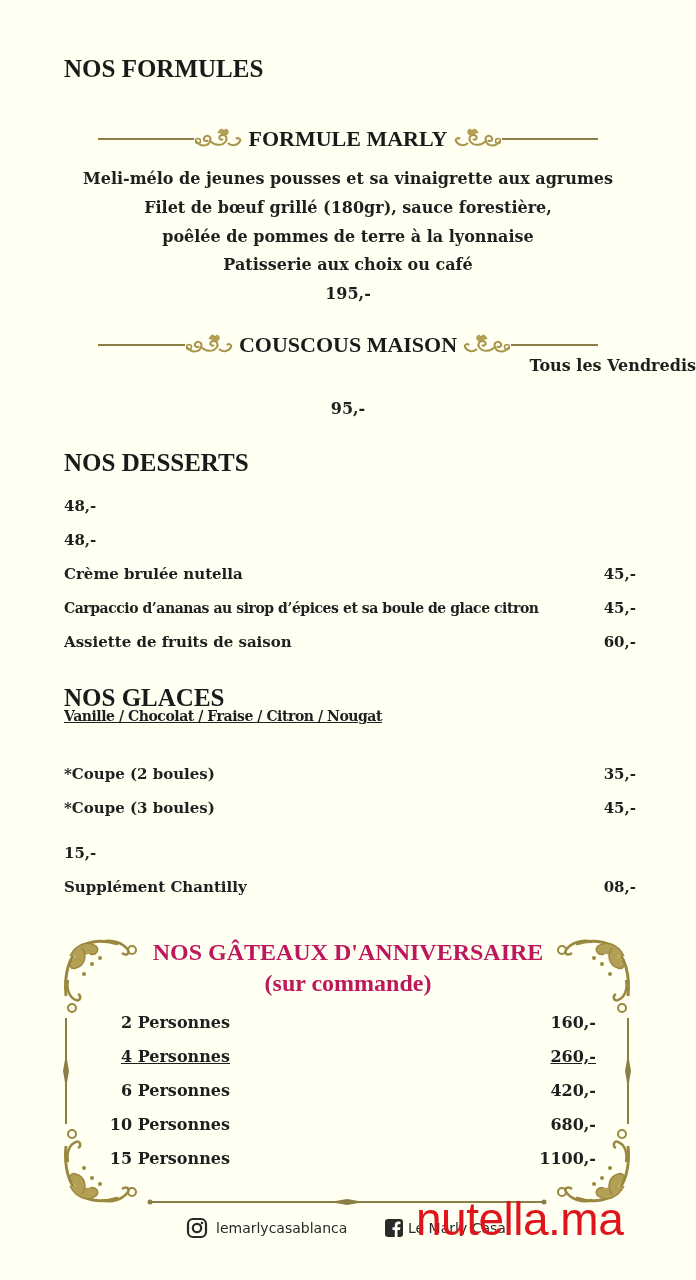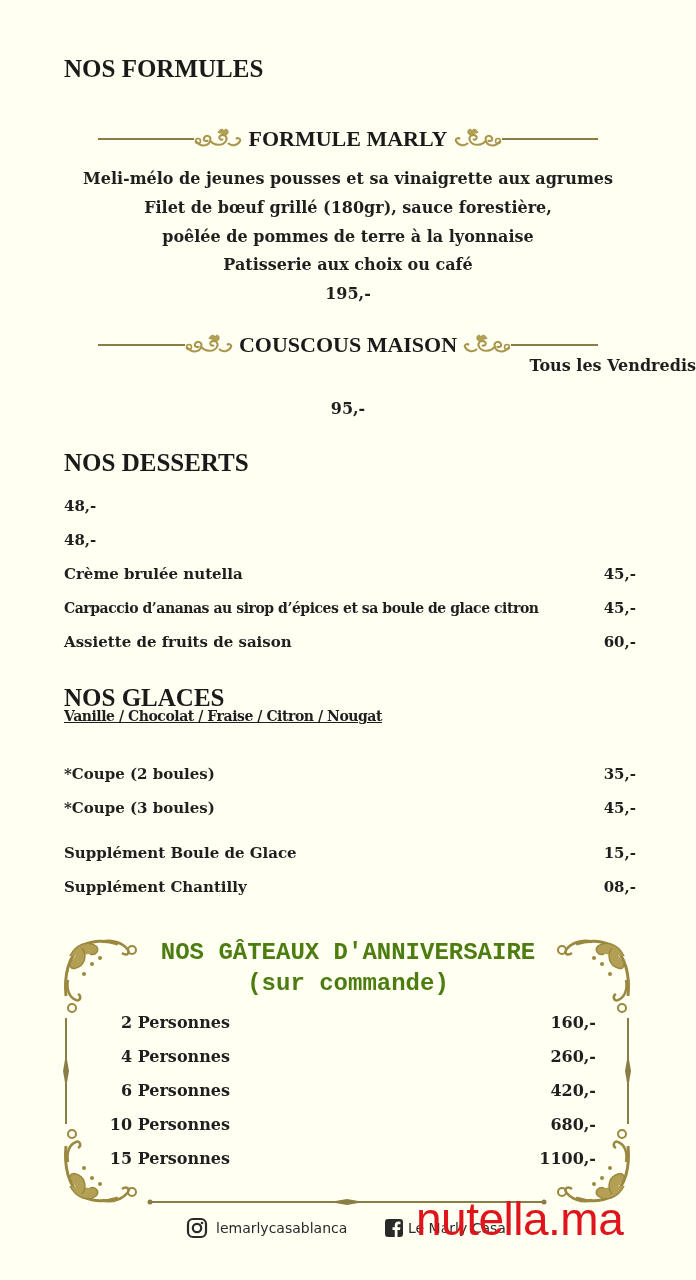--- a/index.html
+++ b/index.html
@@ -35,21 +35,21 @@
     position: absolute; left: 64px; width: 572px;
     display: flex; justify-content: space-between; align-items: baseline;
     font-family: "DejaVu Serif", serif; font-weight: bold; font-size: 15px;
     color: #1f1f1f;
   }
   .row.cond .label { font-size: 14px; letter-spacing: -0.45px; }
   .row .price { white-space: nowrap; }
   .cake-frame { position: absolute; left: 60px; top: 934px; width: 574px; height: 274px; }
   .cake-title {
     position: absolute; left: 0; width: 696px; text-align: center;
-    font-family: Liberation Mono, monospace; font-weight: bold; font-size: 24px; color: #4d7c0f;
+    font-family: Liberation Serif, serif; font-weight: bold; font-size: 24px; color: #be185d;
   }
   .cake-row {
     position: absolute; left: 100px; width: 496px;
     display: flex; justify-content: space-between;
     font-family: "DejaVu Serif", serif; font-weight: bold; font-size: 16px; color: #1f1f1f;
   }
   .cake-row .label { width: 130px; text-align: right; }
   .social {
     position: absolute; top: 1216px; height: 24px; display: flex; align-items: center;
     font-family: "DejaVu Sans", sans-serif; font-size: 14px; color: #2a2a2a;
@@ -150,21 +150,20 @@
 </div>
 <div class="row" style="top:765px;justify-content:space-between;">
   <span class="label">*Coupe (2 boules)</span>
   <span class="price">35,-</span>
 </div>
 <div class="row" style="top:799px;">
   <span class="label">*Coupe (3 boules)</span>
   <span class="price">45,-</span>
 </div>
 <div class="row" style="top:844px;">
-  <span class="label">Supplément Boule de Glace</span>
   <span class="price">15,-</span>
 </div>
 <div class="row" style="top:878px;">
   <span class="label">Supplément Chantilly</span>
   <span class="price">08,-</span>
 </div>
 
 <svg class="cake-frame" viewBox="0 0 574 274">
   <g>
       <use href="#corner-orn" transform="translate(2,2)"></use>
@@ -188,21 +187,21 @@
   <circle cx="484" cy="268" r="2.5" fill="#8a7d45"></circle>
 </svg>
 
 <div class="cake-title" style="top:939px;">NOS GÂTEAUX D'ANNIVERSAIRE</div>
 <div class="cake-title" style="top:970px;">(sur commande)</div>
 
 <div class="cake-row" style="top:1013px;">
   <span class="label">2 Personnes</span>
   <span class="price">160,-</span>
 </div>
-<div class="cake-row" style="top:1047px;">
+<div class="cake-row" style="top:1047px;text-decoration:underline;">
   <span class="label">4 Personnes</span>
   <span class="price">260,-</span>
 </div>
 <div class="cake-row" style="top:1081px;">
   <span class="label">6 Personnes</span>
   <span class="price">420,-</span>
 </div>
 <div class="cake-row" style="top:1115px;">
   <span class="label">10 Personnes</span>
   <span class="price">680,-</span>

